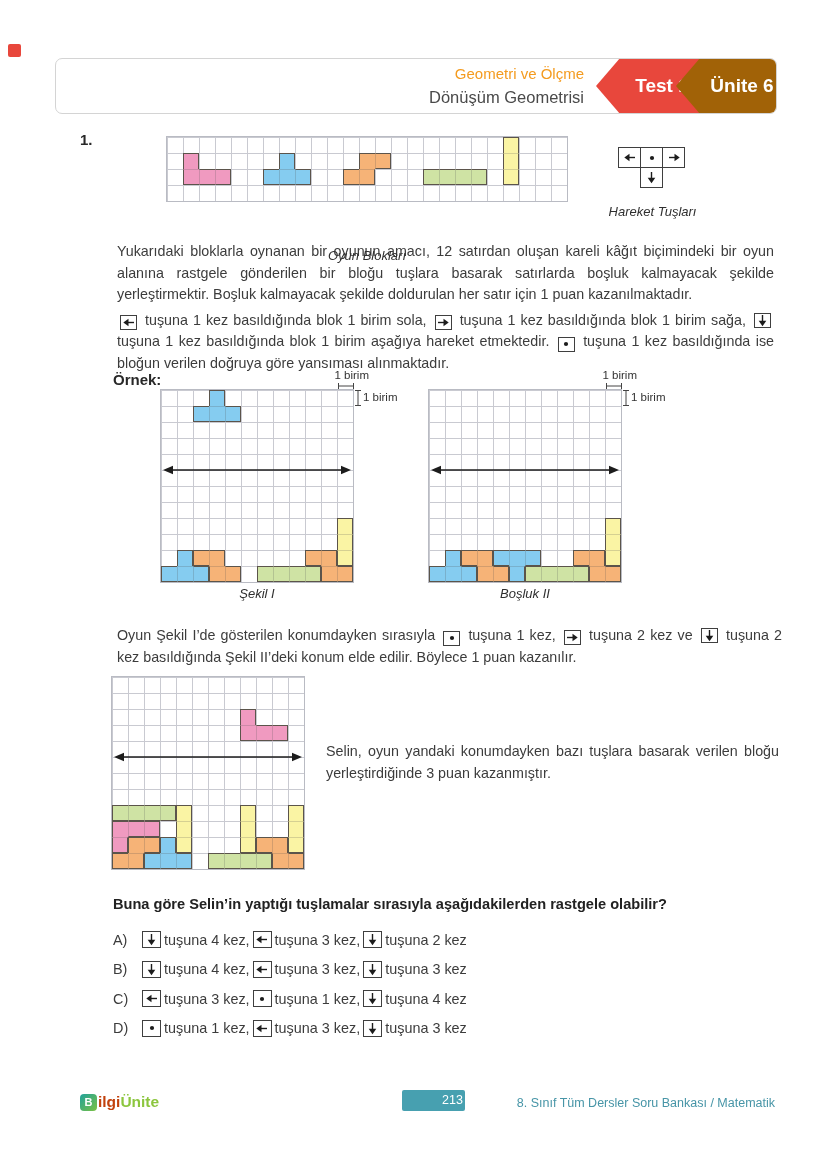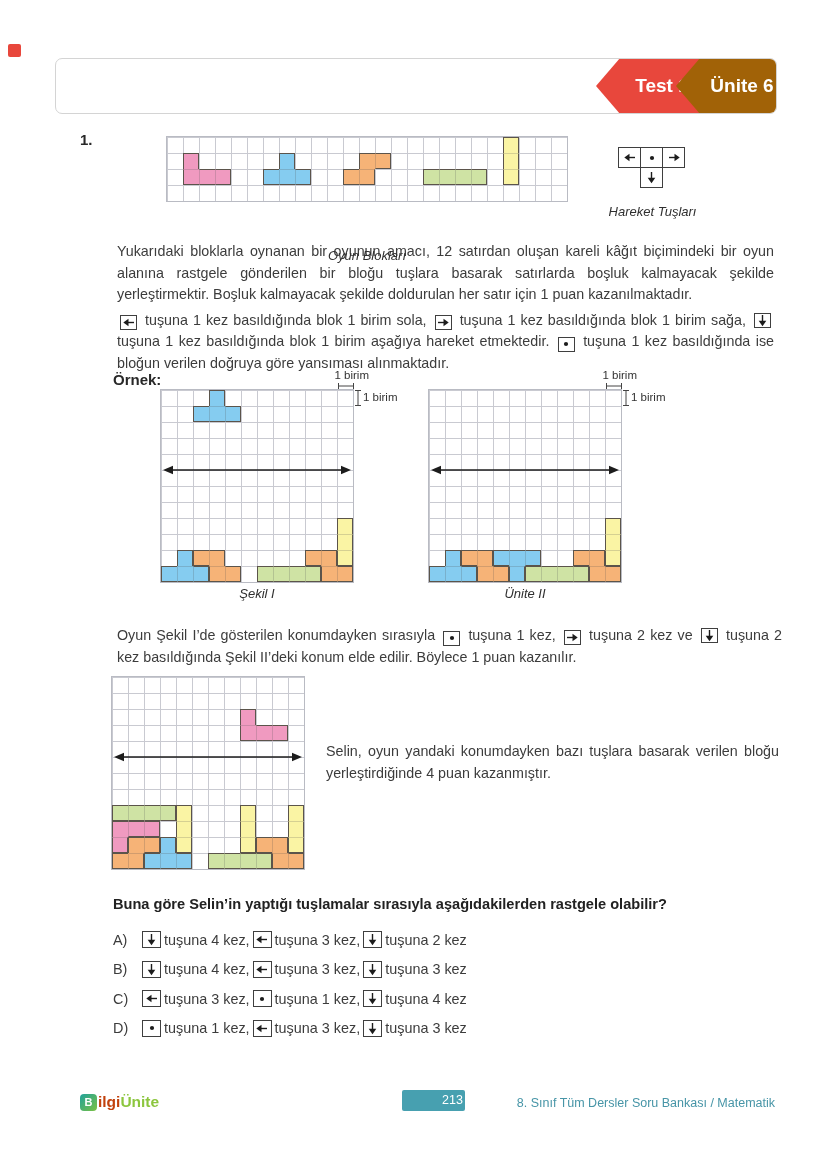--- a/index.html
+++ b/index.html
@@ -69,20 +69,24 @@
   .footer-right{position:absolute;right:53px;top:1096px;font-size:12.5px;color:#4795a7;white-space:nowrap;}
 </style>
 </head>
 <body>
 
 <div class="page">
 
   <div class="red-mark"></div>
 
   <div class="header-box">
+    <div class="header-titles">
+      <div class="header-subject">Geometri ve Ölçme</div>
+      <div class="header-topic">Dönüşüm Geometrisi</div>
+    </div>
     <div class="badge badge-test">Test 1</div>
     <div class="badge badge-unit">Ünite 6</div>
   </div>
 
   <div class="qnum">1.</div>
 
   <div id="grid-oyun" class="grid" style="left: 166px; top: 136px; width: 400px; height: 64px; background-size: 16px 16px;">
       <div class="cell" style="left: 16px; top: 16px; width: 16px; height: 16px; background: rgb(240, 154, 192); border-top: 1.5px solid rgb(91, 84, 75); border-left: 1.5px solid rgb(91, 84, 75); border-right: 1.5px solid rgb(91, 84, 75); border-bottom: none;"></div>
       <div class="cell" style="left: 16px; top: 32px; width: 16px; height: 16px; background: rgb(240, 154, 192); border-top: 1px solid rgba(80, 80, 80, 0.22); border-left: 1.5px solid rgb(91, 84, 75); border-right: none; border-bottom: 1.5px solid rgb(91, 84, 75);"></div>
       <div class="cell" style="left: 32px; top: 32px; width: 16px; height: 16px; background: rgb(240, 154, 192); border-top: 1.5px solid rgb(91, 84, 75); border-left: 1px solid rgba(80, 80, 80, 0.22); border-right: none; border-bottom: 1.5px solid rgb(91, 84, 75);"></div>
@@ -225,21 +229,21 @@
       <div class="cell" style="left: 176px; top: 128px; width: 16px; height: 16px; background: rgb(250, 244, 164); border-top: 1.5px solid rgb(91, 84, 75); border-left: 1.5px solid rgb(91, 84, 75); border-right: 1.5px solid rgb(91, 84, 75); border-bottom: none;"></div>
       <div class="cell" style="left: 176px; top: 144px; width: 16px; height: 16px; background: rgb(250, 244, 164); border-top: 1px solid rgba(80, 80, 80, 0.22); border-left: 1.5px solid rgb(91, 84, 75); border-right: 1.5px solid rgb(91, 84, 75); border-bottom: none;"></div>
       <div class="cell" style="left: 176px; top: 160px; width: 16px; height: 16px; background: rgb(250, 244, 164); border-width: 1px 1.5px 1.5px; border-style: solid; border-color: rgba(80, 80, 80, 0.22) rgb(91, 84, 75) rgb(91, 84, 75);"></div>
       <div class="reflect-line" style="top: 75px;">
         <svg width="188" height="10" style="display:block">
           <line x1="9" y1="5" x2="179" y2="5" stroke="#1c1c1c" stroke-width="1.4"></line>
           <polygon points="0,5 10,0.7999999999999998 10,9.2" fill="#1c1c1c"></polygon>
           <polygon points="188,5 178,0.7999999999999998 178,9.2" fill="#1c1c1c"></polygon>
         </svg>
       </div>
-      <div class="grid-caption" style="top: 196px;">Ünite II</div>
+      <div class="grid-caption" style="top: 196px;">Boşluk II</div>
       <div class="unit-top-text">1 birim</div>
       <div class="unit-top-bracket"><svg width="16" height="6">
           <path d="M0.5 0 V6 M15.5 0 V6 M0.5 3 H15.5" stroke="#444" stroke-width="1" fill="none"></path>
         </svg></div>
       <div class="unit-side-bracket"><svg width="6" height="16">
           <path d="M0 0.5 H6 M0 15.5 H6 M3 0.5 V15.5" stroke="#444" stroke-width="1" fill="none"></path>
         </svg></div>
       <div class="unit-side-text">1 birim</div>
     </div>
 
@@ -298,21 +302,21 @@
       <div class="cell" style="left: 176px; top: 144px; width: 16px; height: 16px; background: rgb(250, 244, 164); border-top: 1px solid rgba(80, 80, 80, 0.22); border-left: 1.5px solid rgb(91, 84, 75); border-right: 1.5px solid rgb(91, 84, 75); border-bottom: none;"></div>
       <div class="cell" style="left: 176px; top: 160px; width: 16px; height: 16px; background: rgb(250, 244, 164); border-width: 1px 1.5px 1.5px; border-style: solid; border-color: rgba(80, 80, 80, 0.22) rgb(91, 84, 75) rgb(91, 84, 75);"></div>
       <div class="reflect-line" style="top: 75px;">
         <svg width="188" height="10" style="display:block">
           <line x1="9" y1="5" x2="179" y2="5" stroke="#1c1c1c" stroke-width="1.4"></line>
           <polygon points="0,5 10,0.7999999999999998 10,9.2" fill="#1c1c1c"></polygon>
           <polygon points="188,5 178,0.7999999999999998 178,9.2" fill="#1c1c1c"></polygon>
         </svg>
       </div>
     </div>
-  <p class="para selin-desc">Selin, oyun yandaki konumdayken bazı tuşlara basarak verilen bloğu yerleştirdiğinde 4 puan kazanmıştır.</p>
+  <p class="para selin-desc">Selin, oyun yandaki konumdayken bazı tuşlara basarak verilen bloğu yerleştirdiğinde 3 puan kazanmıştır.</p>
 
   <div class="question">Buna göre Selin’in yaptığı tuşlamalar sırasıyla aşağıdakilerden rastgele olabilir?</div>
 
   <div class="options" id="options">
       <div class="option"><span class="opt-label">A)</span><span class="key">
           <svg width="9" height="13" viewBox="0 0 9 13">
             <line x1="4.5" y1="1" x2="4.5" y2="8" stroke="#1c1c1c" stroke-width="1.4"></line>
             <polygon points="0.7,6.8 4.5,12.3 8.3,6.8" fill="#1c1c1c"></polygon>
           </svg>
         </span> tuşuna 4 kez, <span class="key">

